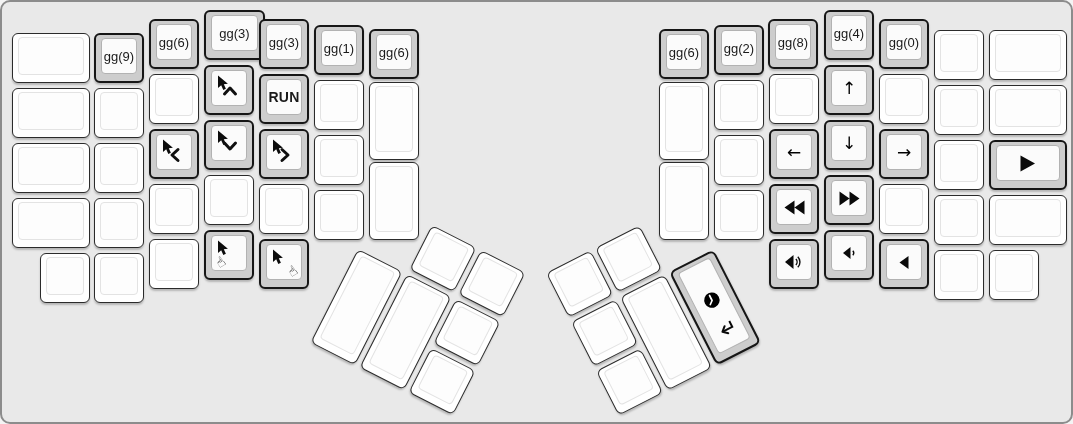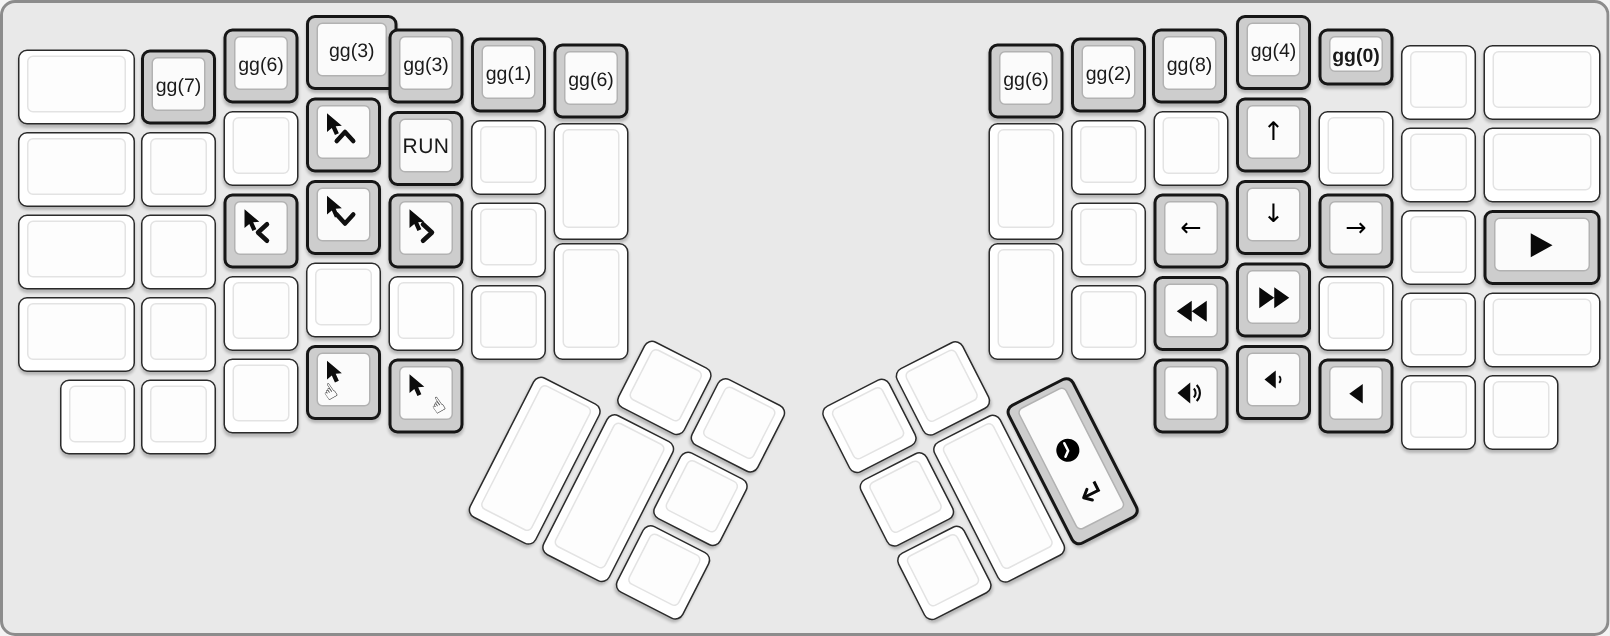--- a/index.html
+++ b/index.html
@@ -33,21 +33,21 @@
     background:#fdfdfd;
     border:1px solid #e3e3e3;
     border-radius:4px;
     display:flex;align-items:center;justify-content:center;
     overflow:visible;
   }
   .key.gray .keytop{border-color:#b2b2b2;background:#fbfbfb;}
   .legend{
     font-size:13px;color:#1a1a1a;white-space:nowrap;
   }
-  .legend.big{font-size:14px;letter-spacing:0.3px;}
+  .legend.big{font-size:14px;letter-spacing:0.3px;font-weight:bold;}
   .icon{display:flex;align-items:center;justify-content:center;line-height:1;}
   .icon-mouse-cursor{position:absolute;left:5px;top:4px;}
   .icon-chevron-up,.icon-chevron-down,.icon-chevron-left,.icon-chevron-right{
     position:absolute;left:54%;top:58%;transform:translate(-50%,-50%);
   }
   .icon-hand-left{position:absolute;left:4px;bottom:1px;font-size:14px;color:#000;
     font-family:"DejaVu Sans",sans-serif;transform:rotate(-35deg);}
   .icon-hand-right{position:absolute;right:4px;bottom:1px;font-size:14px;color:#000;
     font-family:"DejaVu Sans",sans-serif;transform:rotate(-35deg);}
   .icon-arrow-up,.icon-arrow-down,.icon-arrow-left,.icon-arrow-right{
@@ -70,21 +70,21 @@
         <div class="keytop"></div>
       </div>
       <div class="key" style="left: 10px; top: 196px; width: 77.5px; height: 50px;">
         <div class="keytop"></div>
       </div>
       <div class="key" style="left: 38px; top: 251px; width: 50px; height: 50px;">
         <div class="keytop"></div>
       </div>
       <div class="key gray" style="left: 92px; top: 31px; width: 50px; height: 50px;">
         <div class="keytop">
-          <span class="legend">gg(7)</span>
+          <span class="legend">gg(9)</span>
         </div>
       </div>
       <div class="key" style="left: 92px; top: 86px; width: 50px; height: 50px;">
         <div class="keytop"></div>
       </div>
       <div class="key" style="left: 92px; top: 141px; width: 50px; height: 50px;">
         <div class="keytop"></div>
       </div>
       <div class="key" style="left: 92px; top: 196px; width: 50px; height: 50px;">
         <div class="keytop"></div>
@@ -315,21 +315,21 @@
       <div class="key gray" style="left: 822px; top: 228px; width: 50px; height: 50px;">
         <div class="keytop">
           <span class="icon icon-volume-down">
             <svg width="15" height="14" viewBox="0 0 15 14">
               <path d="M8.5,1 L8.5,13 L1,7 Z" fill="#0a0a0a"></path>
               <path d="M10.8,4.8 A3.2,3.2 0 0 1 10.8,9.2" stroke="#0a0a0a" stroke-width="1.3" fill="none"></path>
             </svg>
           </span>
         </div>
       </div>
-      <div class="key gray" style="left: 877px; top: 17px; width: 50px; height: 38px; font-weight: bold;">
+      <div class="key gray" style="left: 877px; top: 17px; width: 50px; height: 50px;">
         <div class="keytop">
           <span class="legend">gg(0)</span>
         </div>
       </div>
       <div class="key" style="left: 877px; top: 72px; width: 50px; height: 50px;">
         <div class="keytop"></div>
       </div>
       <div class="key gray" style="left: 877px; top: 127px; width: 50px; height: 50px;">
         <div class="keytop">
           <span class="icon icon-arrow-right">→</span>

